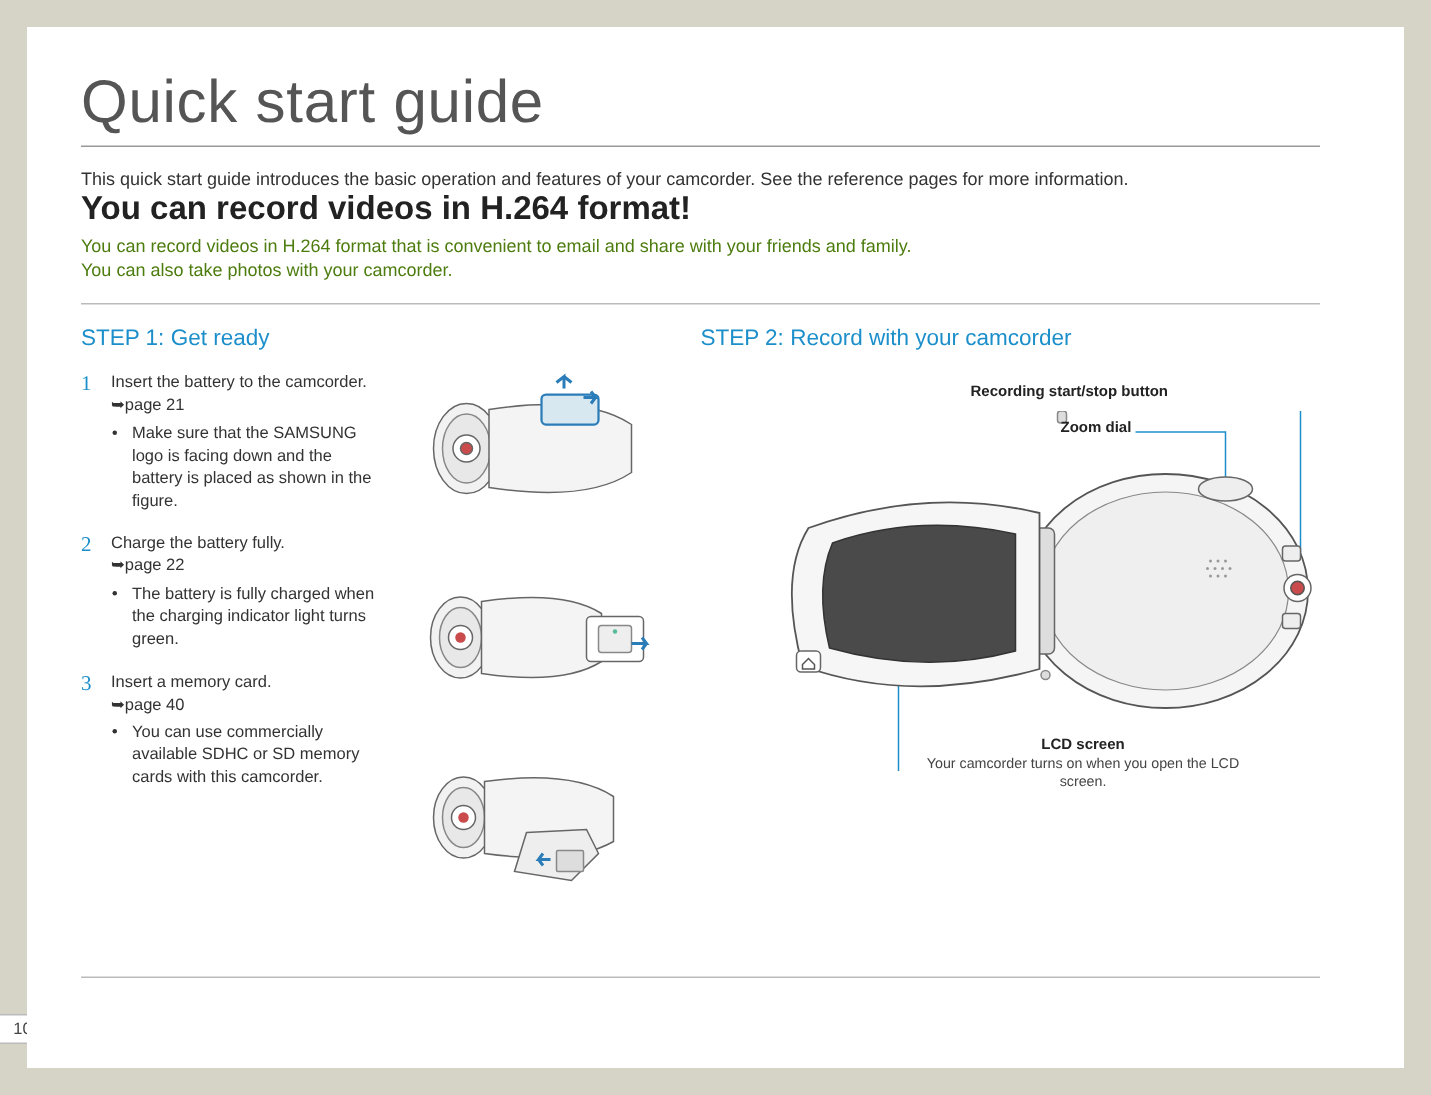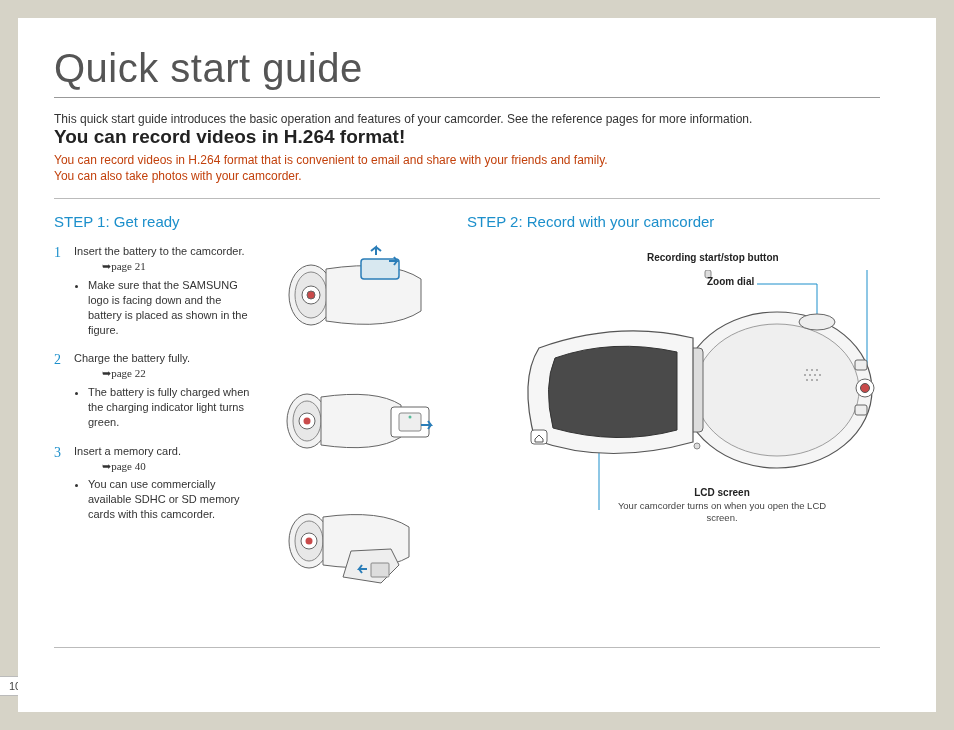--- a/index.html
+++ b/index.html
@@ -31,28 +31,28 @@
   .hr-top {
     border: none;
     border-top: 1px solid #999;
     margin-bottom: 14px;
   }
   .intro {
     font-size: 12px;
     color: #333;
   }
   .subhead {
-    font-size: 19px;
+    font-size: 22px;
     font-weight: bold;
     color: #222;
     margin-bottom: 4px;
   }
   .subdesc {
     font-size: 12px;
-    color: #c2410c;
+    color: #4d7c0f;
     line-height: 1.35;
     margin-bottom: 14px;
   }
   .content-box {
     border-top: 1px solid #bbb;
     border-bottom: 1px solid #bbb;
     display: flex;
     padding: 14px 0 18px 0;
     gap: 16px;
     height: 450px;
@@ -97,21 +97,21 @@
     width: 12px;
     flex-shrink: 0;
     font-family: Georgia, serif;
   }
   .step-body { flex: 1; }
   .step-body ul {
     list-style: disc;
     margin: 4px 0 0 14px;
   }
   .step-body ul li { margin-bottom: 0; }
-  .pgref { font-family: Liberation Serif, serif; margin-left: 28px; }
+  .pgref { font-family: Liberation Sans, sans-serif; }
   .cam-illus {
     width: 160px;
     height: 112px;
   }
   .cam-illus svg { width: 100%; height: 100%; }
   .cam-main {
     width: 410px;
     height: 240px;
     margin-top: 40px;
     margin-left: 10px;

